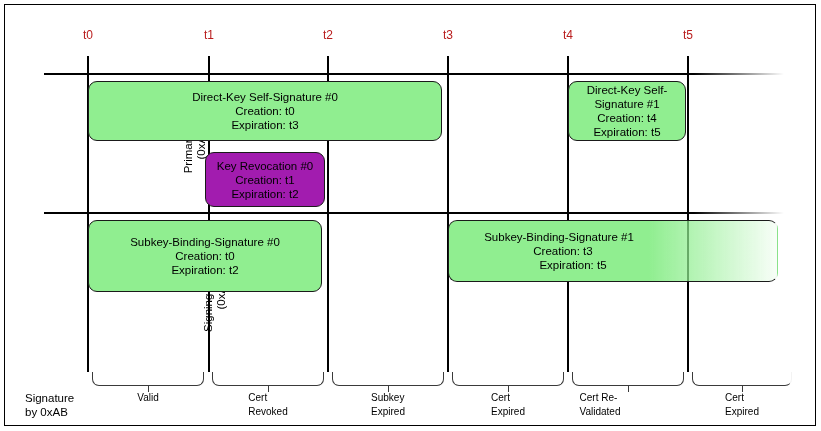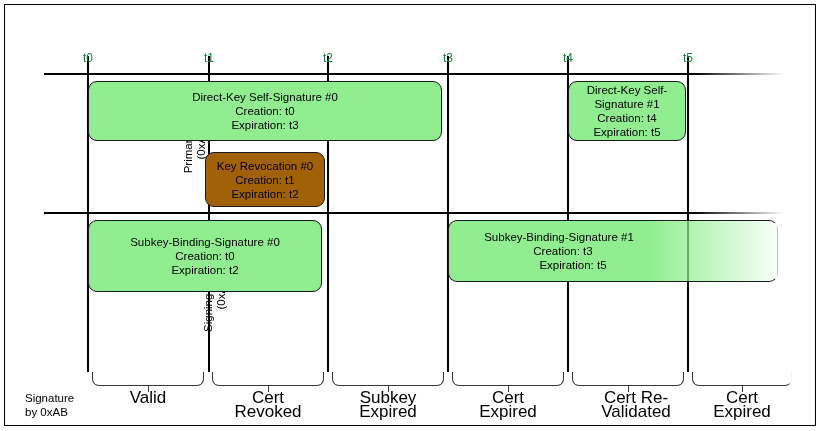--- a/index.html
+++ b/index.html
@@ -36,24 +36,24 @@
   
   .tick-line {
     position: absolute;
     width: 2px;
     background: #000000;
     top: 56px;
     height: 316px;
   }
   .tick-label {
     position: absolute;
-    top: 52px;
+    top: 29px;
     transform: translateX(-50%);
     font-size: 12px;
-    color: #15803d;
+    color: #b91c1c;
     white-space: nowrap;
     line-height: 13px;
   }
 
   
   .lane-rule {
     position: absolute;
     left: 44px;
     height: 2px;
     width: 740px;
@@ -96,21 +96,21 @@
     color: #000000;
     display: flex;
     flex-direction: column;
     align-items: center;
     justify-content: center;
     padding: 2px 4px;
     overflow: hidden;
   }
   .sig-box .sig-title { white-space: pre-line; }
   .sig-box.green { background: #90EE90; }
-  .sig-box.red   { background: #a16207; }
+  .sig-box.red   { background: #a21caf; }
   .sig-box.fade  {
     background: linear-gradient(to right,
        #90EE90 0px, #90EE90 200px, rgba(144,238,144,0.05) 330px);
     border-right-color: rgba(26,26,26,0.05);
     border-top-color: #1a1a1a;
   }
 
   
   .bracket {
     position: absolute;
@@ -131,22 +131,22 @@
     background: #3a3a3a;
   }
   .bracket.fade {
     border-color: #3a3a3a;
     border-right-color: rgba(58,58,58,0.06);
   }
   .bracket-label {
     position: absolute;
     top: 391px;
     transform: translateX(-50%);
-    text-align: center;
-    font-size: 17px;
+    text-align: left;
+    font-size: 10px;
     line-height: 14px;
     color: #000000;
     white-space: pre-line;
   }
   .sig-by-label {
     position: absolute;
     left: 25px;
     top: 391px;
     font-size: 11.5px;
     line-height: 14px;
@@ -235,20 +235,20 @@
 
   <div class="bracket" style="left:332px; width:112px;"></div>
   <div class="bracket-label" style="left:388px">Subkey
 Expired</div>
 
   <div class="bracket" style="left:452px; width:112px;"></div>
   <div class="bracket-label" style="left:508px">Cert
 Expired</div>
 
   <div class="bracket" style="left:572px; width:112px;"></div>
-  <div class="bracket-label" style="left:636px">Cert Re-
+  <div class="bracket-label" style="left:600px">Cert Re-
 Validated</div>
 
   <div class="bracket fade" style="left:692px; width:100px;"></div>
   <div class="bracket-label" style="left:742px">Cert
 Expired</div>
 
 </div>
 
 </body></html>

